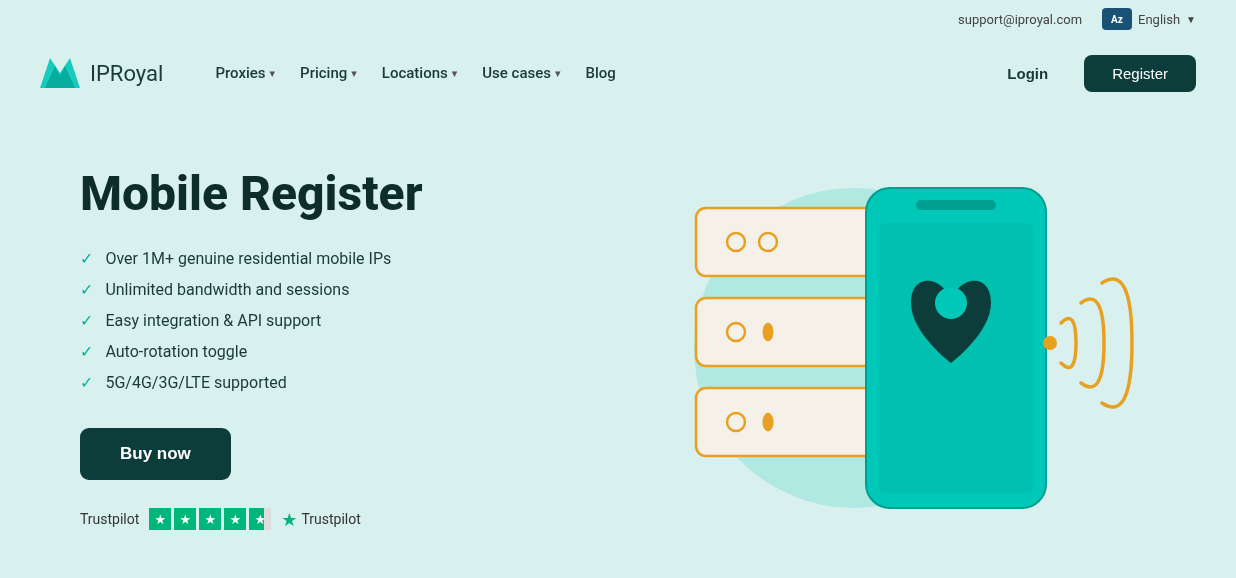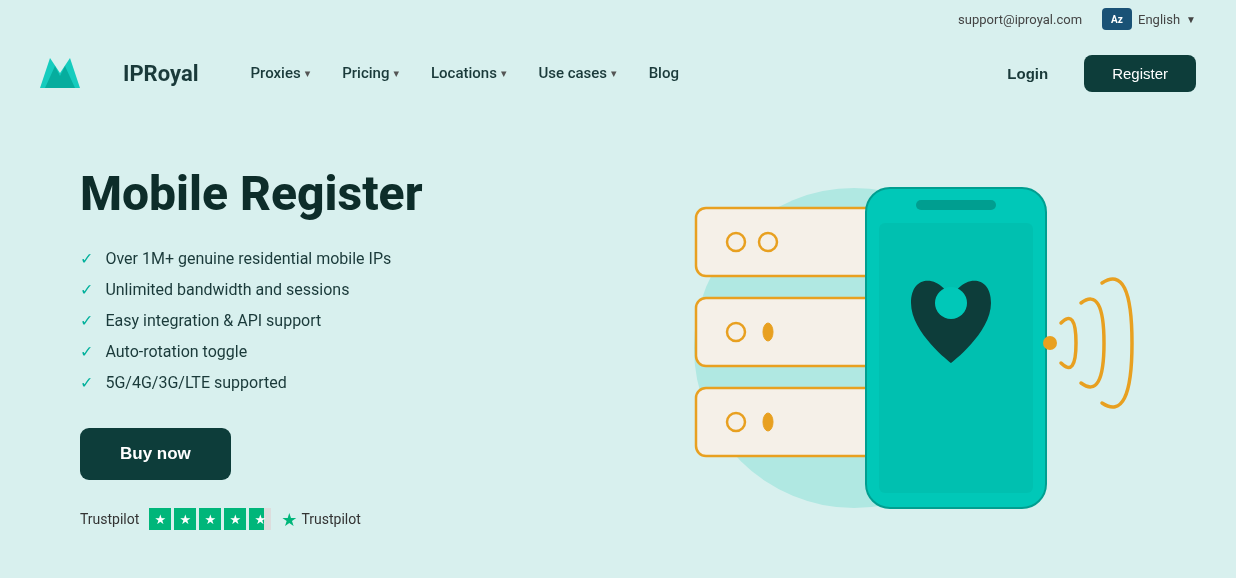--- a/index.html
+++ b/index.html
@@ -68,28 +68,27 @@
       gap: 10px;
       text-decoration: none;
       cursor: pointer;
     }
     .logo-icon {
       width: 40px;
       height: 30px;
     }
     .logo-text {
       font-size: 22px;
-      font-weight: 700;
+      font-weight: 400;
       color: #1a3a3a;
-      margin-left: 33px;
     }
     .nav-menu {
       display: flex;
       align-items: center;
-      gap: 8px;
+      gap: 1px;
     }
     .nav-item {
       display: flex;
       align-items: center;
       gap: 4px;
       padding: 8px 12px;
       font-size: 15px;
       color: #1a3a3a;
       font-weight: 500;
       cursor: pointer;

